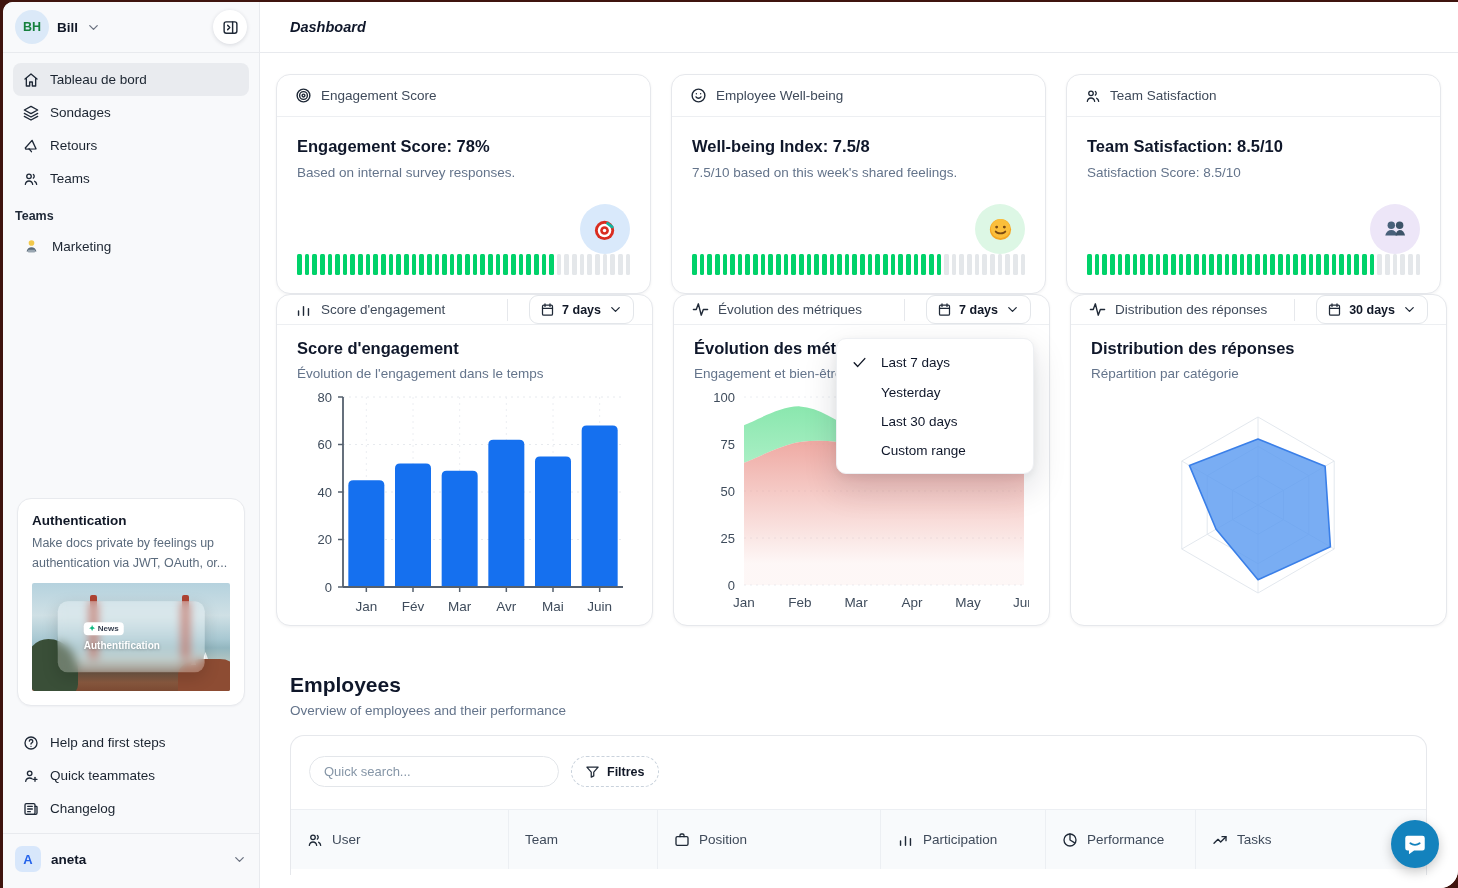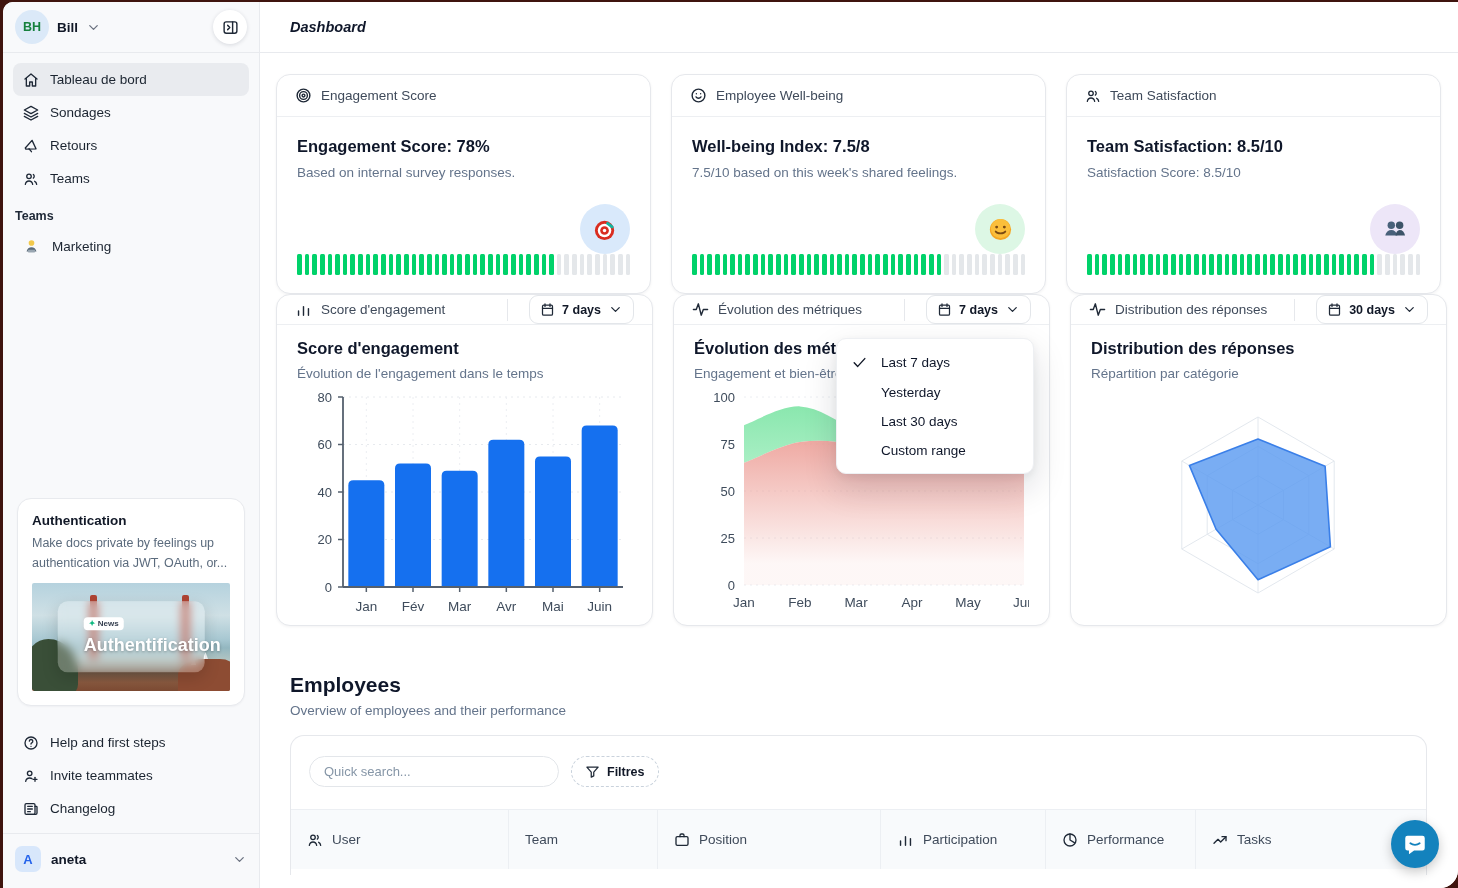--- a/index.html
+++ b/index.html
@@ -27,21 +27,21 @@
   .promo-title{font-size:13.5px;font-weight:700;margin-bottom:6px;color:#111827;}
   .promo-body{font-size:12.5px;line-height:1.55;color:#5b6b7d;margin-bottom:10px;}
   .promo-img{height:108px;border-radius:2px;position:relative;overflow:hidden;background:linear-gradient(180deg,#b5d2de 0%,#cfe0e5 30%,#a8c8d2 52%,#93b7c0 60%,#b3c5c2 72%,#6f5846 82%,#8a5a40 92%,#7c4a33 100%);}
   .pi-bush{position:absolute;left:-6px;bottom:-4px;width:52px;height:56px;background:#3a4f38;border-radius:45% 60% 20% 40%;}
   .pi-cliff{position:absolute;right:-4px;bottom:-2px;width:56px;height:34px;background:#8d4c33;border-radius:45% 25% 0 0;}
   .pi-tower{position:absolute;width:7px;background:#b04433;top:12px;height:64px;border-radius:2px;}
   .pi-sail{position:absolute;width:5px;height:7px;background:#f6fafb;clip-path:polygon(0 100%,100% 100%,50% 0);}
   .pi-card{position:absolute;left:50%;top:50%;transform:translate(-50%,-50%);width:74%;height:66%;background:rgba(255,255,255,.26);backdrop-filter:blur(5px);-webkit-backdrop-filter:blur(5px);border-radius:10px;box-shadow:0 5px 16px rgba(0,0,0,.15);display:flex;flex-direction:column;align-items:flex-start;justify-content:center;gap:5px;padding-left:26px;}
   .pi-badge{background:#fff;border-radius:4px;font-size:8px;font-weight:700;color:#374151;padding:2px 5px;}
   .pi-badge::before{content:"✦ ";color:#10b981;}
-  .pi-label{color:#fff;font-weight:700;font-size:18px;text-shadow:0 1px 3px rgba(0,0,0,.3);}
+  .pi-label{color:#fff;font-weight:700;font-size:10px;text-shadow:0 1px 3px rgba(0,0,0,.3);}
   .sb-foot{padding:6px 10px 0;}
   .sb-ws{display:flex;align-items:center;gap:10px;padding:12px 12px 16px;border-top:1px solid #e8eaee;margin-top:8px;}
   .avatar-a{width:26px;height:26px;border-radius:7px;background:#d8e7fb;color:#2563eb;font-weight:700;font-size:13px;display:flex;align-items:center;justify-content:center;}
   .ws-name{font-size:13.5px;font-weight:700;color:#111827;}
   .ws-chev{margin-left:auto;color:#6b7280;display:flex;}
 
   
   .main{flex:1;display:flex;flex-direction:column;overflow:hidden;background:#fff;}
   .topbar{height:51px;min-height:51px;border-bottom:1px solid #e8eaee;display:flex;align-items:center;padding:0 30px;font-style:italic;}
   .topbar-title{font-size:14.5px;font-weight:600;color:#0f172a;}
@@ -193,21 +193,21 @@
         </div>
         <div class="nav-item">
           <span class="icn">
             <svg width="16" height="16" viewBox="0 0 24 24" fill="none" stroke="currentColor" stroke-width="2" stroke-linecap="round" stroke-linejoin="round">
               <circle cx="10" cy="8" r="3.4"></circle>
               <path d="M4 20c.6-3.2 2.9-5 6-5 1.3 0 2.5.3 3.4.9"></path>
               <path d="M18 14v6"></path>
               <path d="M15 17h6"></path>
             </svg>
           </span>
-          <span>Invite teammates</span>
+          <span>Quick teammates</span>
         </div>
         <div class="nav-item">
           <span class="icn">
             <svg width="16" height="16" viewBox="0 0 24 24" fill="none" stroke="currentColor" stroke-width="2" stroke-linecap="round" stroke-linejoin="round">
               <rect x="3" y="4" width="15" height="16" rx="2"></rect>
               <path d="M18 8h2a1 1 0 0 1 1 1v9a2 2 0 0 1-2 2H6"></path>
               <path d="M7 8h7M7 12h7M7 16h4"></path>
             </svg>
           </span>
           <span>Changelog</span>

